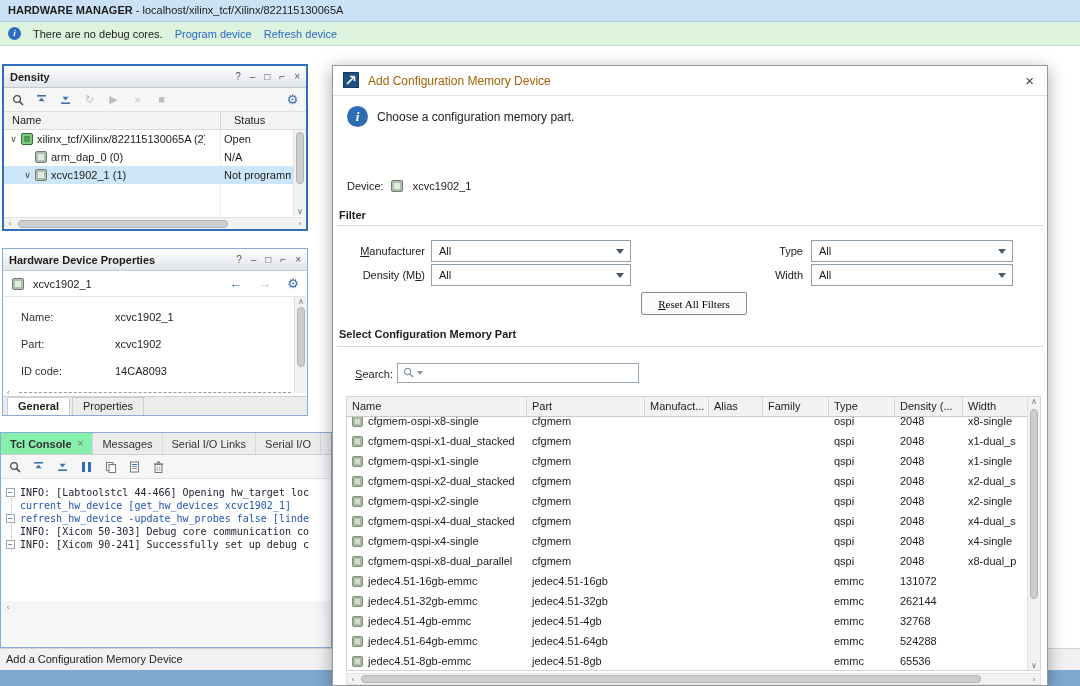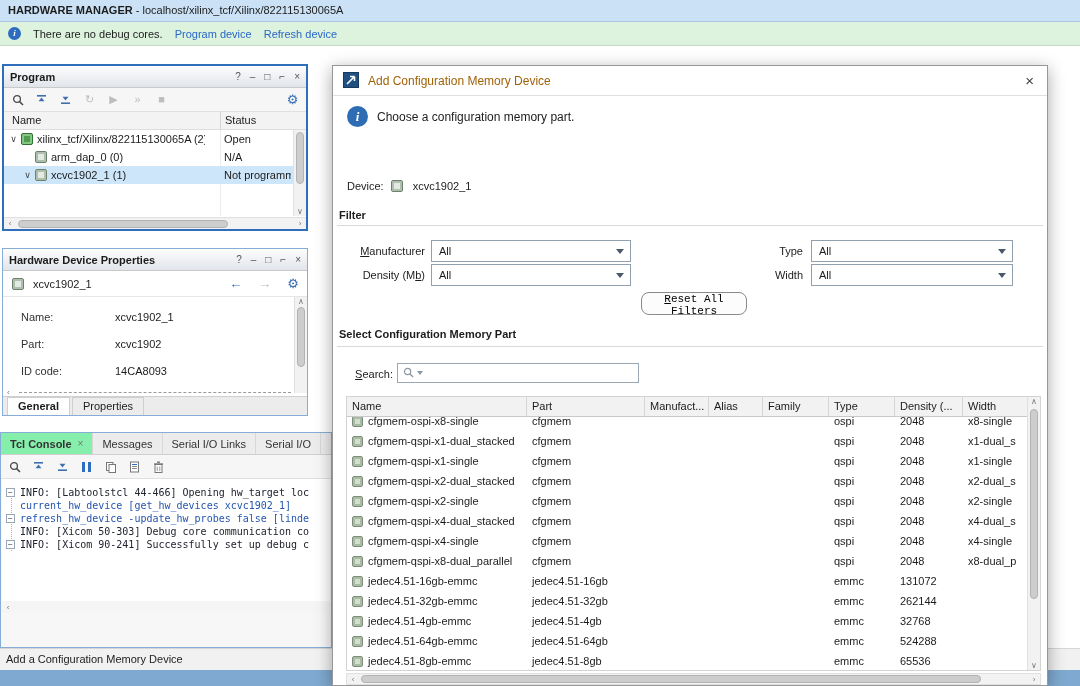--- a/index.html
+++ b/index.html
@@ -36,21 +36,21 @@
     display:flex;align-items:center;gap:11px;padding:0 7px}
   .tbtn{min-width:13px;text-align:center;color:#4a4a4a;font-size:11px;line-height:1;cursor:pointer;display:inline-flex;align-items:center;justify-content:center}
   .tbtn.disabled{color:#bdbdbd}
   .tbtn.gear{margin-left:auto;color:#3a6fb0;font-size:13px}
   .pause-icon{display:inline-block;width:9px;height:10px;border-left:3px solid var(--accent);border-right:3px solid var(--accent)}
 
   
   #hw-colhead{position:absolute;left:0;right:0;top:46px;height:18px;background:#f3f3f3;
     border-bottom:1px solid #ddd;line-height:17px}
   #hw-colhead .cname{position:absolute;left:8px}
-  #hw-colhead .cstatus{position:absolute;left:216px;border-left:1px solid #d6d6d6;padding-left:4px;right:0;top:0;bottom:0}
+  #hw-colhead .cstatus{position:absolute;left:216px;border-left:1px solid #d6d6d6;padding-left:13px;right:0;top:0;bottom:0}
   #hw-coldiv{position:absolute;left:216px;top:64px;bottom:13px;width:1px;background:#ececec}
   #hw-tree{position:absolute;left:0;right:13px;top:64px;bottom:13px;overflow:hidden}
   .tree-row{position:relative;height:18px;display:flex;align-items:center;white-space:nowrap}
   .tree-row.selected{background:var(--sel)}
   .tree-row.dim .tlabel{color:#9a9a9a}
   .caret{width:13px;text-align:center;color:#444;font-size:9px;flex:none}
   .node-icon{width:12px;height:12px;display:inline-block;margin:0 4px 0 1px;border-radius:2px;flex:none}
   .node-icon.board{background:#4f9e4f;border:1px solid #2f712f;box-shadow:inset 0 0 0 2px #86c786}
   .node-icon.chip{background:#e3e9e3;border:1px solid #6f7f6f;box-shadow:inset 0 0 0 2px #aebfae}
   .node-icon.sysmon{background:linear-gradient(#f3bd5e,#dd9a2b);border:1px solid #b57a1e}
@@ -124,21 +124,21 @@
   #dlg-instruction{position:absolute;left:44px;top:44px;font-size:12px}
   #dlg-device{position:absolute;left:14px;top:114px;display:flex;align-items:center;gap:6px}
   .sect-label{font-weight:bold}
   .hline{border-top:1px solid #d9d9d9;height:0}
   .flabel{position:absolute;text-align:right;line-height:20px;white-space:nowrap}
   .combo{position:absolute;height:22px;background:#fff;border:1px solid #90a0ae;display:flex;align-items:center;
     padding:0 18px 0 7px;cursor:pointer}
   .combo-arrow{position:absolute;right:6px;top:8px;width:0;height:0;border-left:4px solid transparent;
     border-right:4px solid transparent;border-top:5px solid #4a5a6a}
   .reset-btn{position:absolute;left:308px;top:226px;width:106px;height:23px;background:#fcfcfc;
-    border:1px solid #8a8a8a;border-radius:8px;font-family:Liberation Mono, monospace;font-size:11px;cursor:pointer}
+    border:1px solid #8a8a8a;border-radius:2px;font-family:Liberation Serif, serif;font-size:11px;cursor:pointer}
   .search-box{position:absolute;left:64px;top:297px;width:242px;height:20px;background:#fff;
     border:1px solid #9aa8b5;display:flex;align-items:center;padding:0 5px;gap:3px}
   .search-box input{border:none;outline:none;flex:1;font:inherit;min-width:0;background:transparent}
   .search-caret{width:0;height:0;border-left:3px solid transparent;border-right:3px solid transparent;
     border-top:4px solid #8a98a6}
 
   
   #mem-table{position:absolute;left:13px;top:330px;width:695px;height:275px;border:1px solid #d3d3d3}
   #mem-head{position:absolute;left:0;top:0;right:13px;height:20px;background:#f2f2f2;border-bottom:1px solid #c9c9c9;
     display:flex;overflow:hidden}
@@ -163,21 +163,21 @@
 
 <div id="infobar" class="abs">
   <span class="info-circle">i</span>
   <span>There are no debug cores.</span>
   <span class="link">Program device</span>
   <span class="link">Refresh device</span>
 </div>
 
 <div id="hw-panel" class="panel">
   <div class="panel-header">
-    <span class="panel-title">Program</span>
+    <span class="panel-title">Density</span>
     <span class="win-icons">
       <span>?</span>
       <span>–</span>
       <span>□</span>
       <span>⌐</span>
       <span>×</span>
     </span>
   </div>
   <div class="toolbar">
     <span class="tbtn">

